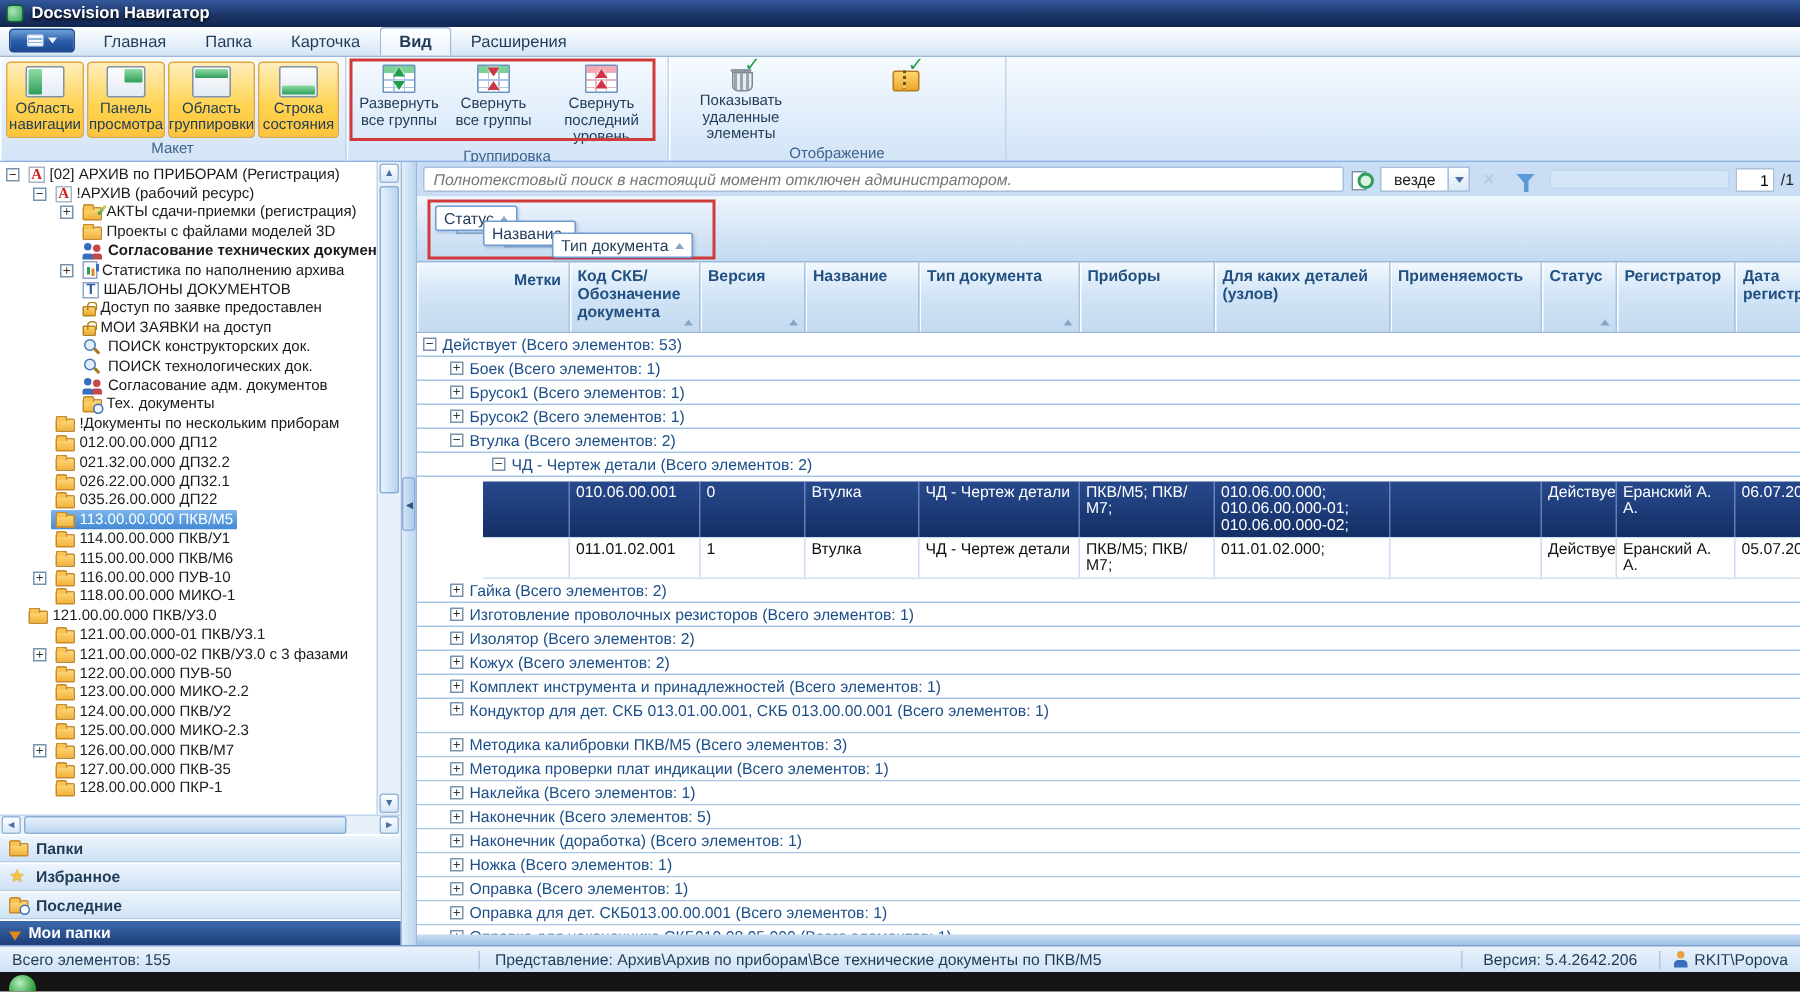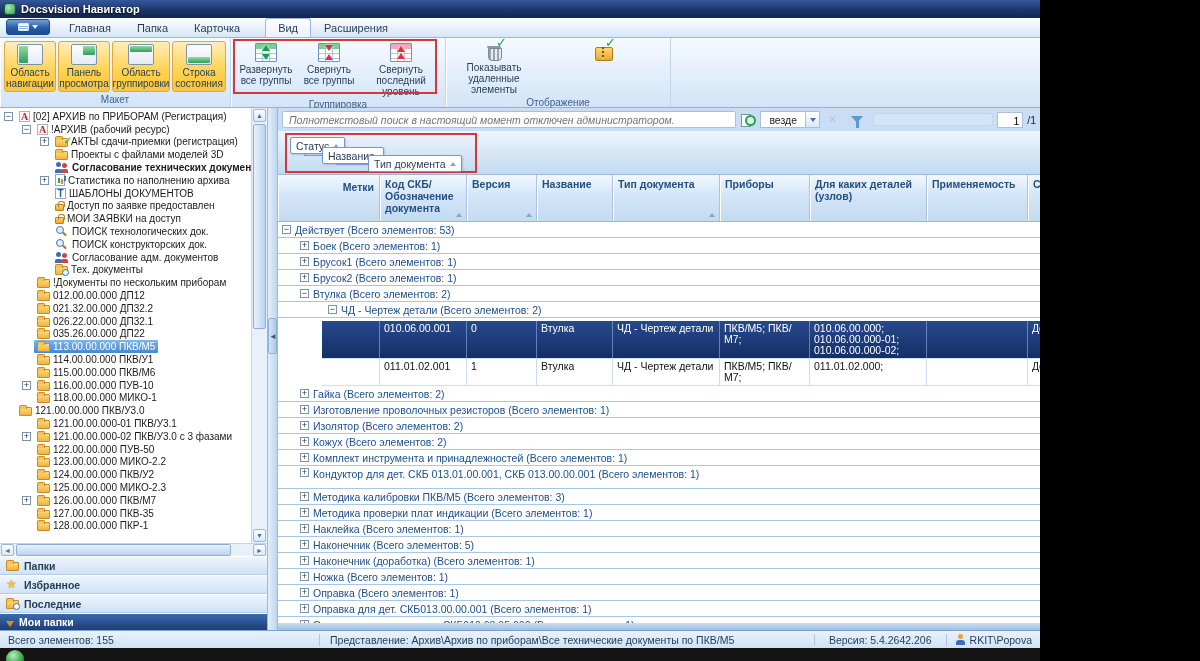--- a/index.html
+++ b/index.html
@@ -1,36 +1,36 @@
 <!DOCTYPE html>
 <html><head>
 <meta charset="utf-8">
 <style>
   * { margin:0; padding:0; box-sizing:border-box; }
   html,body { width:1200px; height:661px; overflow:hidden; }
   body { font-family:"Liberation Sans","DejaVu Sans",sans-serif; font-size:11px; background:#000; }
-  .window { position:relative; width:1040px; height:661px; background:#fff; overflow:hidden; }
+  .window { position:relative; width:1200px; height:661px; background:#fff; overflow:hidden; }
 
   
   .titlebar { position:absolute; left:0; top:0; width:100%; height:18px;
     background:linear-gradient(#33589c,#1b3466 60%,#11264f); display:flex; align-items:center; padding-left:4px; }
   .appicon { width:12px; height:12px; border-radius:3px; background:radial-gradient(circle at 35% 35%,#aee8b6,#2f9e5b); border:1px solid #0f5c2d; margin-right:5px; }
   .apptitle { color:#fff; font-weight:bold; font-size:11px; text-shadow:0 1px 2px #000; }
 
   
   .tabrow { position:absolute; left:0; top:18px; width:100%; height:20px;
     background:linear-gradient(#fdfeff,#e2edf9 70%,#d5e5f6); border-bottom:1px solid #9db8d9; display:flex; align-items:flex-end; }
   .menubtn { width:44px; height:16px; margin:0 6px 2px 6px; border-radius:3px; border:1px solid #1d4a8f;
     background:linear-gradient(#6f9fd9,#2a5ca8 55%,#1c4a92); display:flex; align-items:center; justify-content:center; gap:3px; }
   .menugrid { width:11px; height:8px;
     background:linear-gradient(#fff,#fff), repeating-linear-gradient(to right,#dce8f5 0 2px,transparent 2px 4px);
     background:repeating-linear-gradient(to bottom,#f3f8fd 0 1.5px,#8fb3dd 1.5px 2.5px); border:1px solid #d7e6f6; border-radius:1px; }
   .menucaret { width:0; height:0; border-left:3px solid transparent; border-right:3px solid transparent; border-top:4px solid #eaf2fb; }
   .rtab { padding:3px 12px 3px 12px; color:#1f3b57; font-size:11px; border:1px solid transparent; border-bottom:none; border-radius:3px 3px 0 0; }
-  .rtab.active { background:linear-gradient(#fefeff,#eaf2fb); border-color:#9db8d9; font-weight:normal;margin-left:12px; }
+  .rtab.active { background:linear-gradient(#fefeff,#eaf2fb); border-color:#9db8d9; font-weight:bold; }
 
   
   .ribbon { position:absolute; left:0; top:38px; width:100%; height:70px;
     background:linear-gradient(#f6fafe,#e2eefb 55%,#d2e4f6); border-bottom:1px solid #8db2e3; display:flex; }
   .rgroup { position:relative; height:100%; display:flex; flex-direction:column; border-right:1px solid #c3d5ea; box-shadow:1px 0 0 #fff inset; }
   .rbtns { flex:1; display:flex; align-items:flex-start; justify-content:center; gap:2px; padding:3px 4px 0 4px; }
   .rlabel { height:13px; text-align:center; font-size:10px; color:#3e618f; }
   .rbtn { display:flex; flex-direction:column; align-items:center; gap:2px; padding:2px 1px; border-radius:3px;
     font-size:10px; line-height:11px; text-align:center; color:#1f3b57; }
   .rbtn.toggled { background:linear-gradient(#ffeebc,#ffd24e 60%,#fcc43c); border:1px solid #e3a83c; }
@@ -345,28 +345,28 @@
               <span class="texp-spacer"></span>
               <span class="tbody2">
                 <span class="tico ico-lock"></span>
                 <span class="tlabel">МОИ ЗАЯВКИ на доступ</span>
               </span>
             </div>
             <div class="titem" style="padding-left:40px">
               <span class="texp-spacer"></span>
               <span class="tbody2">
                 <span class="tico ico-search"></span>
+                <span class="tlabel">ПОИСК конструкторских док.</span>
+              </span>
+            </div>
+            <div class="titem" style="padding-left:40px">
+              <span class="texp-spacer"></span>
+              <span class="tbody2">
+                <span class="tico ico-search"></span>
                 <span class="tlabel">ПОИСК технологических док.</span>
-              </span>
-            </div>
-            <div class="titem" style="padding-left:40px">
-              <span class="texp-spacer"></span>
-              <span class="tbody2">
-                <span class="tico ico-search"></span>
-                <span class="tlabel">ПОИСК конструкторских док.</span>
               </span>
             </div>
             <div class="titem" style="padding-left:40px">
               <span class="texp-spacer"></span>
               <span class="tbody2">
                 <span class="tico ico-people"></span>
                 <span class="tlabel">Согласование адм. документов</span>
               </span>
             </div>
             <div class="titem" style="padding-left:40px">

